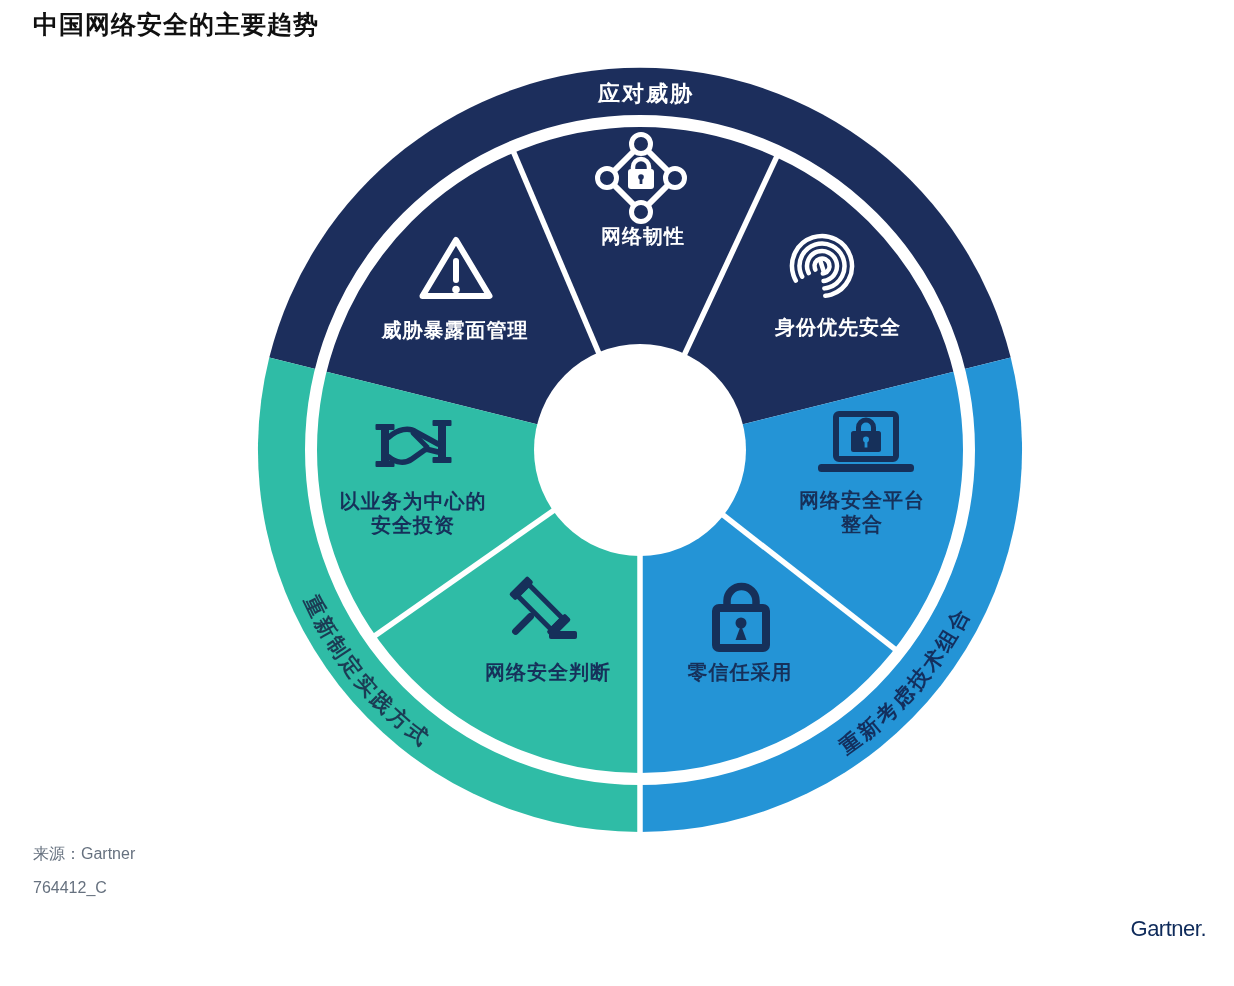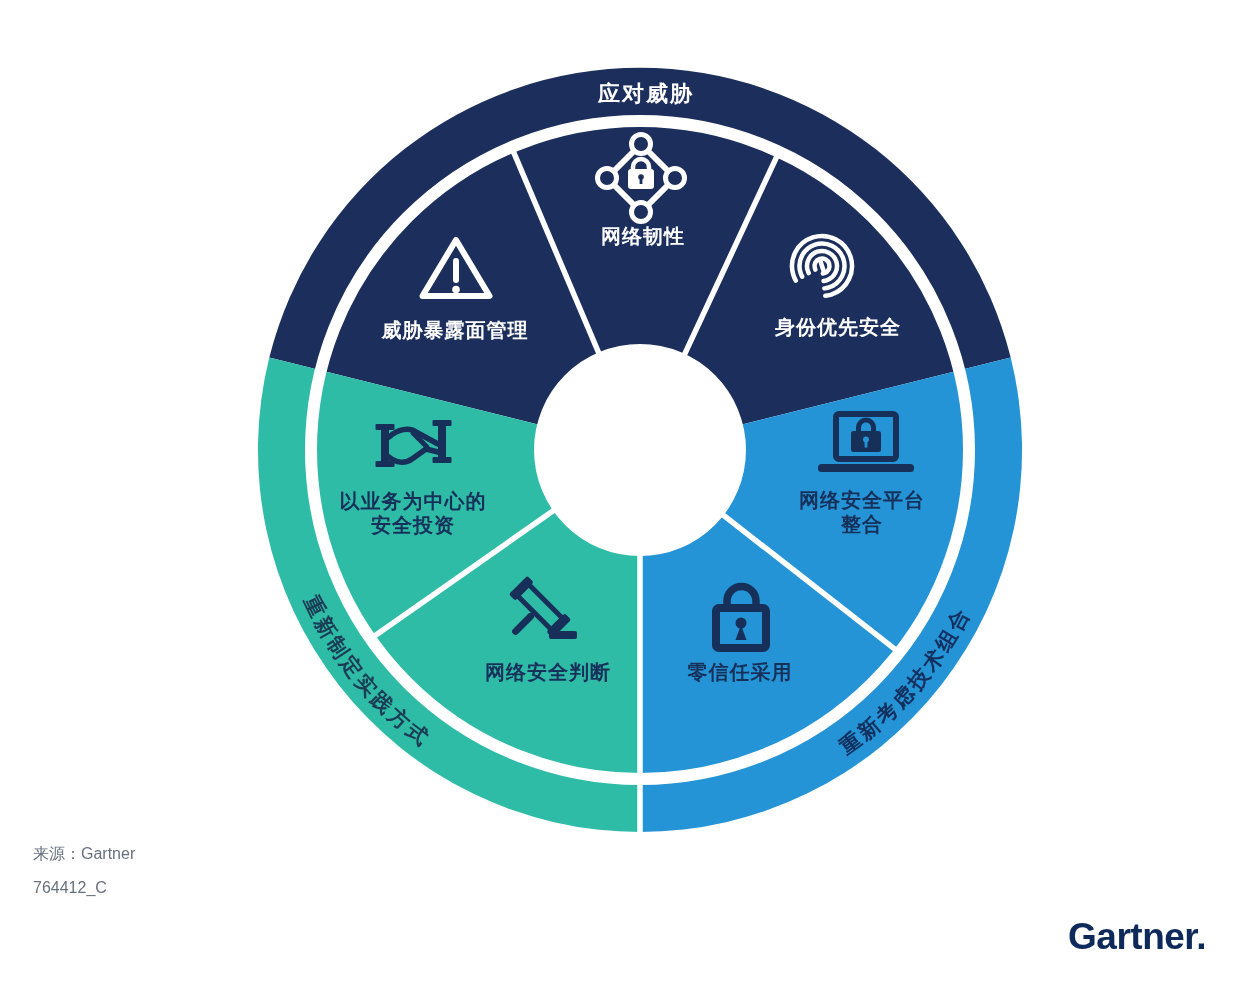--- a/index.html
+++ b/index.html
@@ -45,29 +45,30 @@
   .teal-t { fill:var(--teal_text); }
   .blue-t { fill:var(--blue_text); }
 
   .source {
     position:absolute; left:33px; top:846px;
     font-size:16px; color:var(--muted); line-height:1.0;
   }
   .source .src-line { margin-bottom:18px; }
   .logo {
     position:absolute; right:28px; top:916px;
-    font-size:37px; font-weight:700; color:var(--logo);
+    font-size:22px; font-weight:400; color:var(--logo);
     letter-spacing:-0.5px;
   }
 </style>
 </head>
 <body>
 
 <div class="page">
 
+  <h1 class="title">中国网络安全的主要趋势</h1>
 
   <svg class="wheel-svg" width="1234" height="986" viewBox="0 0 1234 986" xmlns="http://www.w3.org/2000/svg" xmlns:xlink="http://www.w3.org/1999/xlink">
 
     <defs>
       <path id="arc-reframe" d="M 273.4 482.1 A 368 368 0 0 0 532.4 801.9" fill="none"></path>
       <path id="arc-rethink" d="M 765.9 795.8 A 368 368 0 0 0 999.9 526.5" fill="none"></path>
     </defs>
 
     <g>
       <path class="f-navy" d="M 640 450 L 1010.7 357.6 A 382 382 0 0 0 269.3 357.6 Z"></path>

